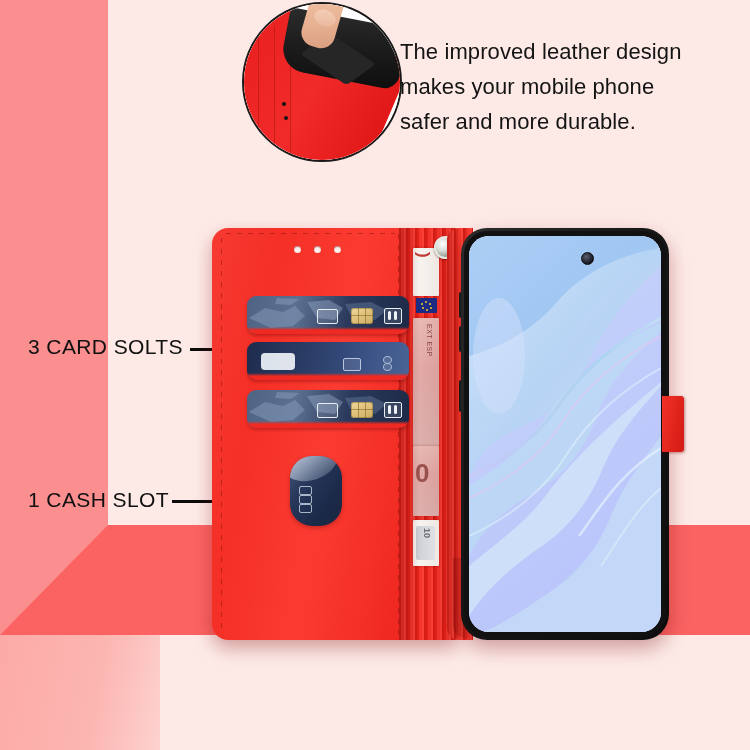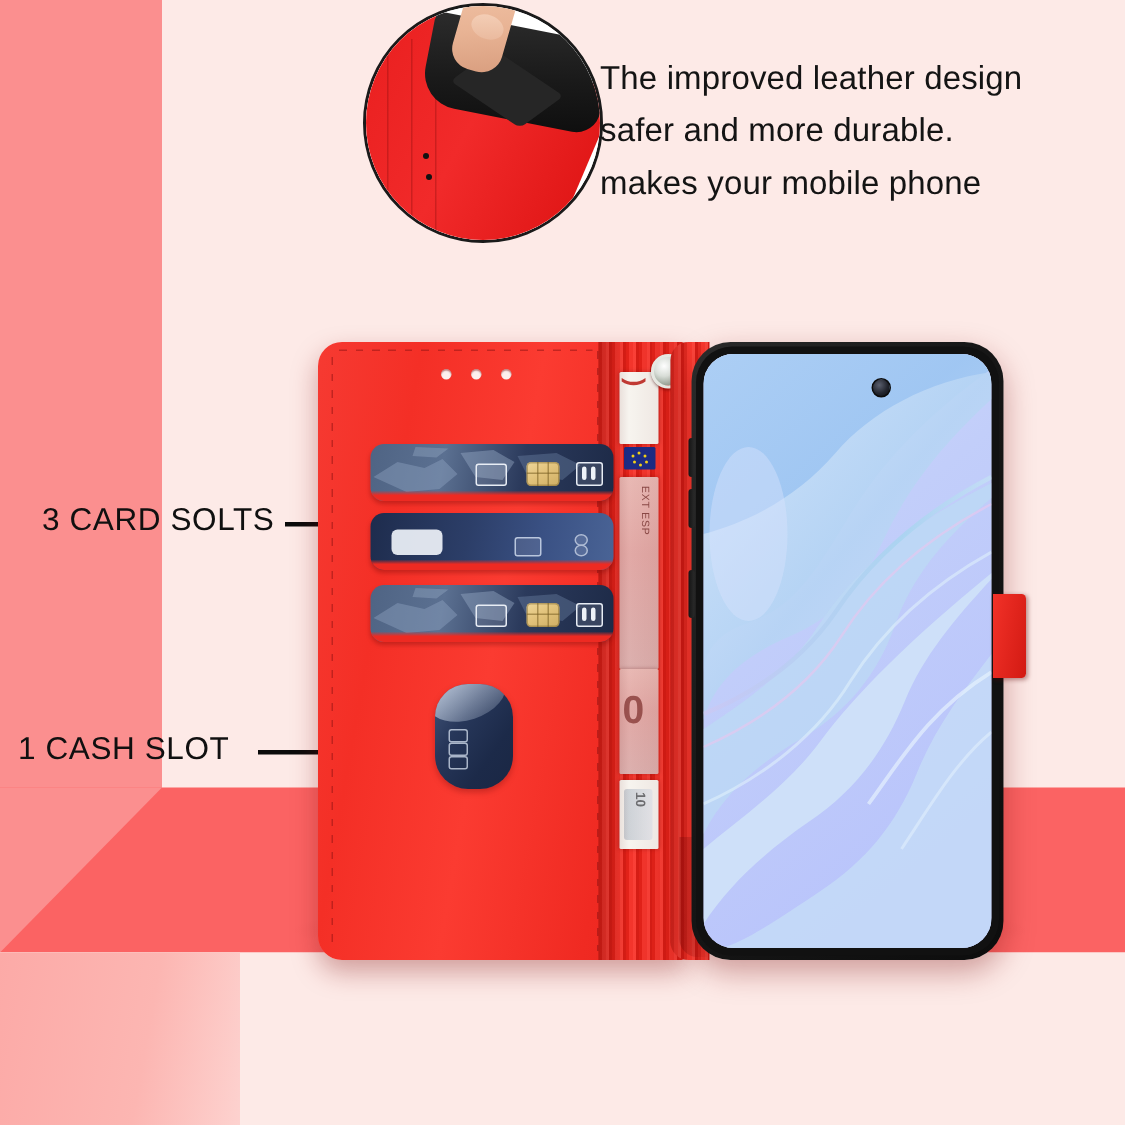--- a/index.html
+++ b/index.html
@@ -42,21 +42,21 @@
      background:linear-gradient(160deg,#f6d3bc,#e9b89c);transform:rotate(20deg);opacity:.9;}
   .mag-dot{position:absolute;width:4px;height:4px;border-radius:50%;background:#121212;}
 
   
   .headline{position:absolute;left:400px;top:34px;width:340px;
     font-size:22px;line-height:35px;color:#141414;font-weight:400;letter-spacing:.1px;}
 
   
   .ann{position:absolute;font-size:21px;color:#101010;letter-spacing:.4px;white-space:nowrap;}
   .ann-card{left:28px;top:335px;}
-  .ann-cash{left:12px;top:488px;}
+  .ann-cash{left:28px;top:488px;}
   .lead{position:absolute;height:3px;background:#0b0b0b;}
   .lead-dot{position:absolute;width:11px;height:11px;border-radius:50%;background:#0b0b0b;}
 
   
   #wallet{position:absolute;left:212px;top:228px;width:245px;height:412px;}
   .wallet-body{position:absolute;inset:0;border-radius:16px 4px 4px 16px;
     background:linear-gradient(100deg,#f63a32 0%,#f42f26 22%,#fb3b31 48%,#f02a22 78%,#e8241d 100%);
     box-shadow:0 8px 18px rgba(130,15,15,.35);}
   .wallet-left-stitch{position:absolute;left:9px;top:10px;bottom:10px;width:1px;
     background:repeating-linear-gradient(to bottom,rgba(150,20,20,.55) 0 5px,rgba(150,20,20,0) 5px 11px);}
@@ -165,22 +165,22 @@
       <div class="mag-black2"></div>
       <div class="mag-finger"></div>
       <div class="mag-nail"></div>
       <div class="mag-dot" style="left:38px;top:98px;"></div>
       <div class="mag-dot" style="left:40px;top:112px;"></div>
     </div>
   </div>
 
   <div class="headline">
     <div>The improved leather design</div>
+    <div>makes your mobile phone</div>
     <div>safer and more durable.</div>
-    <div>makes your mobile phone</div>
   </div>
 
   <div class="ann ann-card">3 CARD SOLTS</div>
   <div class="lead" style="left:190px;top:348px;width:140px;"></div>
   <div class="lead-dot" style="left:322px;top:344px;"></div>
 
   <div class="ann ann-cash">1 CASH SLOT</div>
   <div class="lead" style="left:172px;top:500px;width:258px;"></div>
   <div class="lead-dot" style="left:424px;top:496px;"></div>
 

